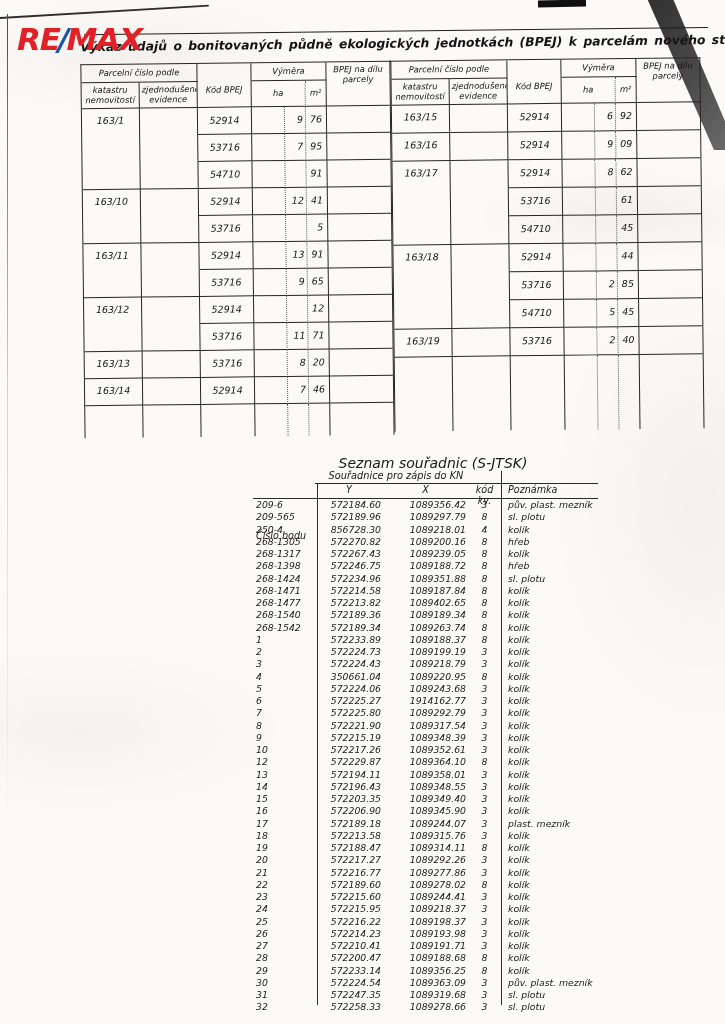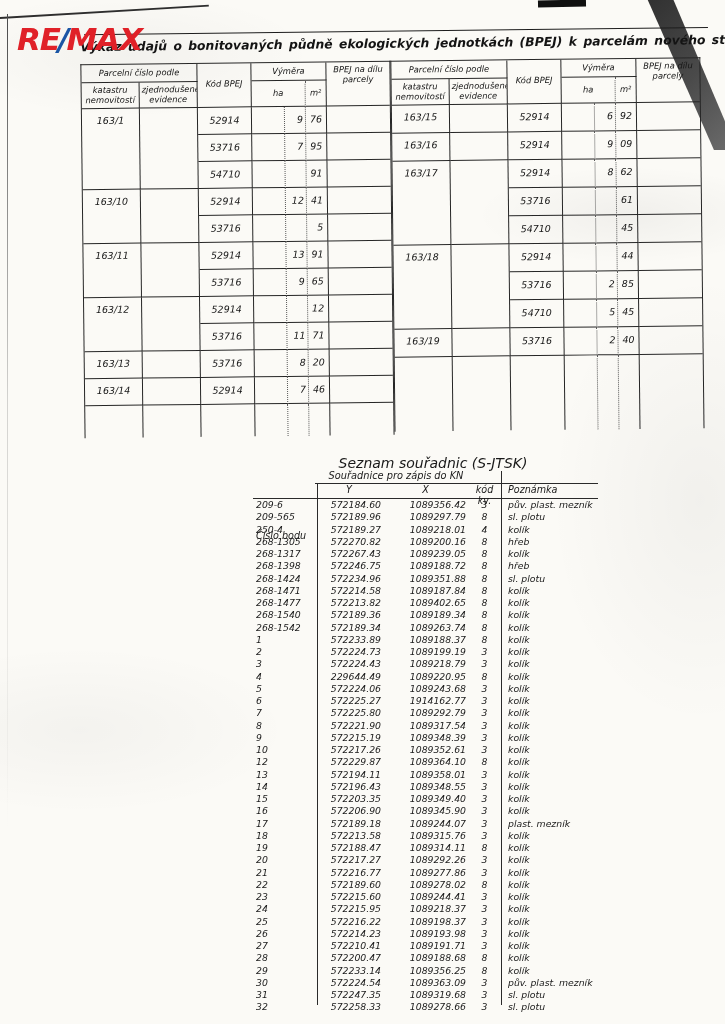--- a/index.html
+++ b/index.html
@@ -37,21 +37,21 @@
     font-size:12.4px;font-weight:bold;font-style:italic;color:#141414;word-spacing:2px;white-space:nowrap;}
   .bpej-pos-left{position:absolute;left:0;top:30px;}
   .bpej-pos-right{position:absolute;left:310px;top:30px;}
 
   table.bpej{border-collapse:separate;border-spacing:0;table-layout:fixed;width:308px;
     border:1.2px solid #262626;border-bottom:none;font-style:italic;color:#161616;}
   table.bpej td{box-sizing:border-box;border-right:1px solid #262626;border-bottom:1px solid #262626;
     font-size:9.5px;padding:0 2px;overflow:hidden;text-align:center;vertical-align:middle;line-height:1.15;}
   table.bpej .h1 td{font-size:8.4px;}
   table.bpej .h2 td{font-size:8.4px;}
-  table.bpej td.kodh{vertical-align:top;padding-top:16px;}
+  table.bpej td.kodh{vertical-align:top;padding-top:22px;}
   table.bpej td.dilu{border-right:none;}
   table.bpej td.hdilu{vertical-align:top;padding-top:3px;}
   table.bpej td.sp{border-right:1px dotted #5a5a5a;}
   table.bpej td.v1{border-right:1px dotted #5a5a5a;text-align:right;padding-right:2px;}
   table.bpej td.ha{border-right:1px dotted #5a5a5a;}
   table.bpej td.v2{text-align:right;padding-right:4px;}
   table.bpej td.kod{text-align:center;}
   table.bpej td.pcell{vertical-align:top;padding-top:7px;}
   table.bpej .trail td{border-bottom:none;}
 
@@ -350,21 +350,21 @@
         </div>
         <div class="crow">
           <span class="c0">209-565</span>
           <span class="c1">572189.96</span>
           <span class="c2">1089297.79</span>
           <span class="c3">8</span>
           <span class="c4">sl. plotu</span>
         </div>
         <div class="crow">
           <span class="c0">250-4</span>
-          <span class="c1">572189.27</span>
+          <span class="c1">856728.30</span>
           <span class="c2">1089218.01</span>
           <span class="c3">4</span>
           <span class="c4">kolík</span>
         </div>
         <div class="crow">
           <span class="c0">268-1305</span>
           <span class="c1">572270.82</span>
           <span class="c2">1089200.16</span>
           <span class="c3">8</span>
           <span class="c4">hřeb</span>
@@ -434,21 +434,21 @@
         </div>
         <div class="crow">
           <span class="c0">3</span>
           <span class="c1">572224.43</span>
           <span class="c2">1089218.79</span>
           <span class="c3">3</span>
           <span class="c4">kolík</span>
         </div>
         <div class="crow">
           <span class="c0">4</span>
-          <span class="c1">229644.49</span>
+          <span class="c1">350661.04</span>
           <span class="c2">1089220.95</span>
           <span class="c3">8</span>
           <span class="c4">kolík</span>
         </div>
         <div class="crow">
           <span class="c0">5</span>
           <span class="c1">572224.06</span>
           <span class="c2">1089243.68</span>
           <span class="c3">3</span>
           <span class="c4">kolík</span>

